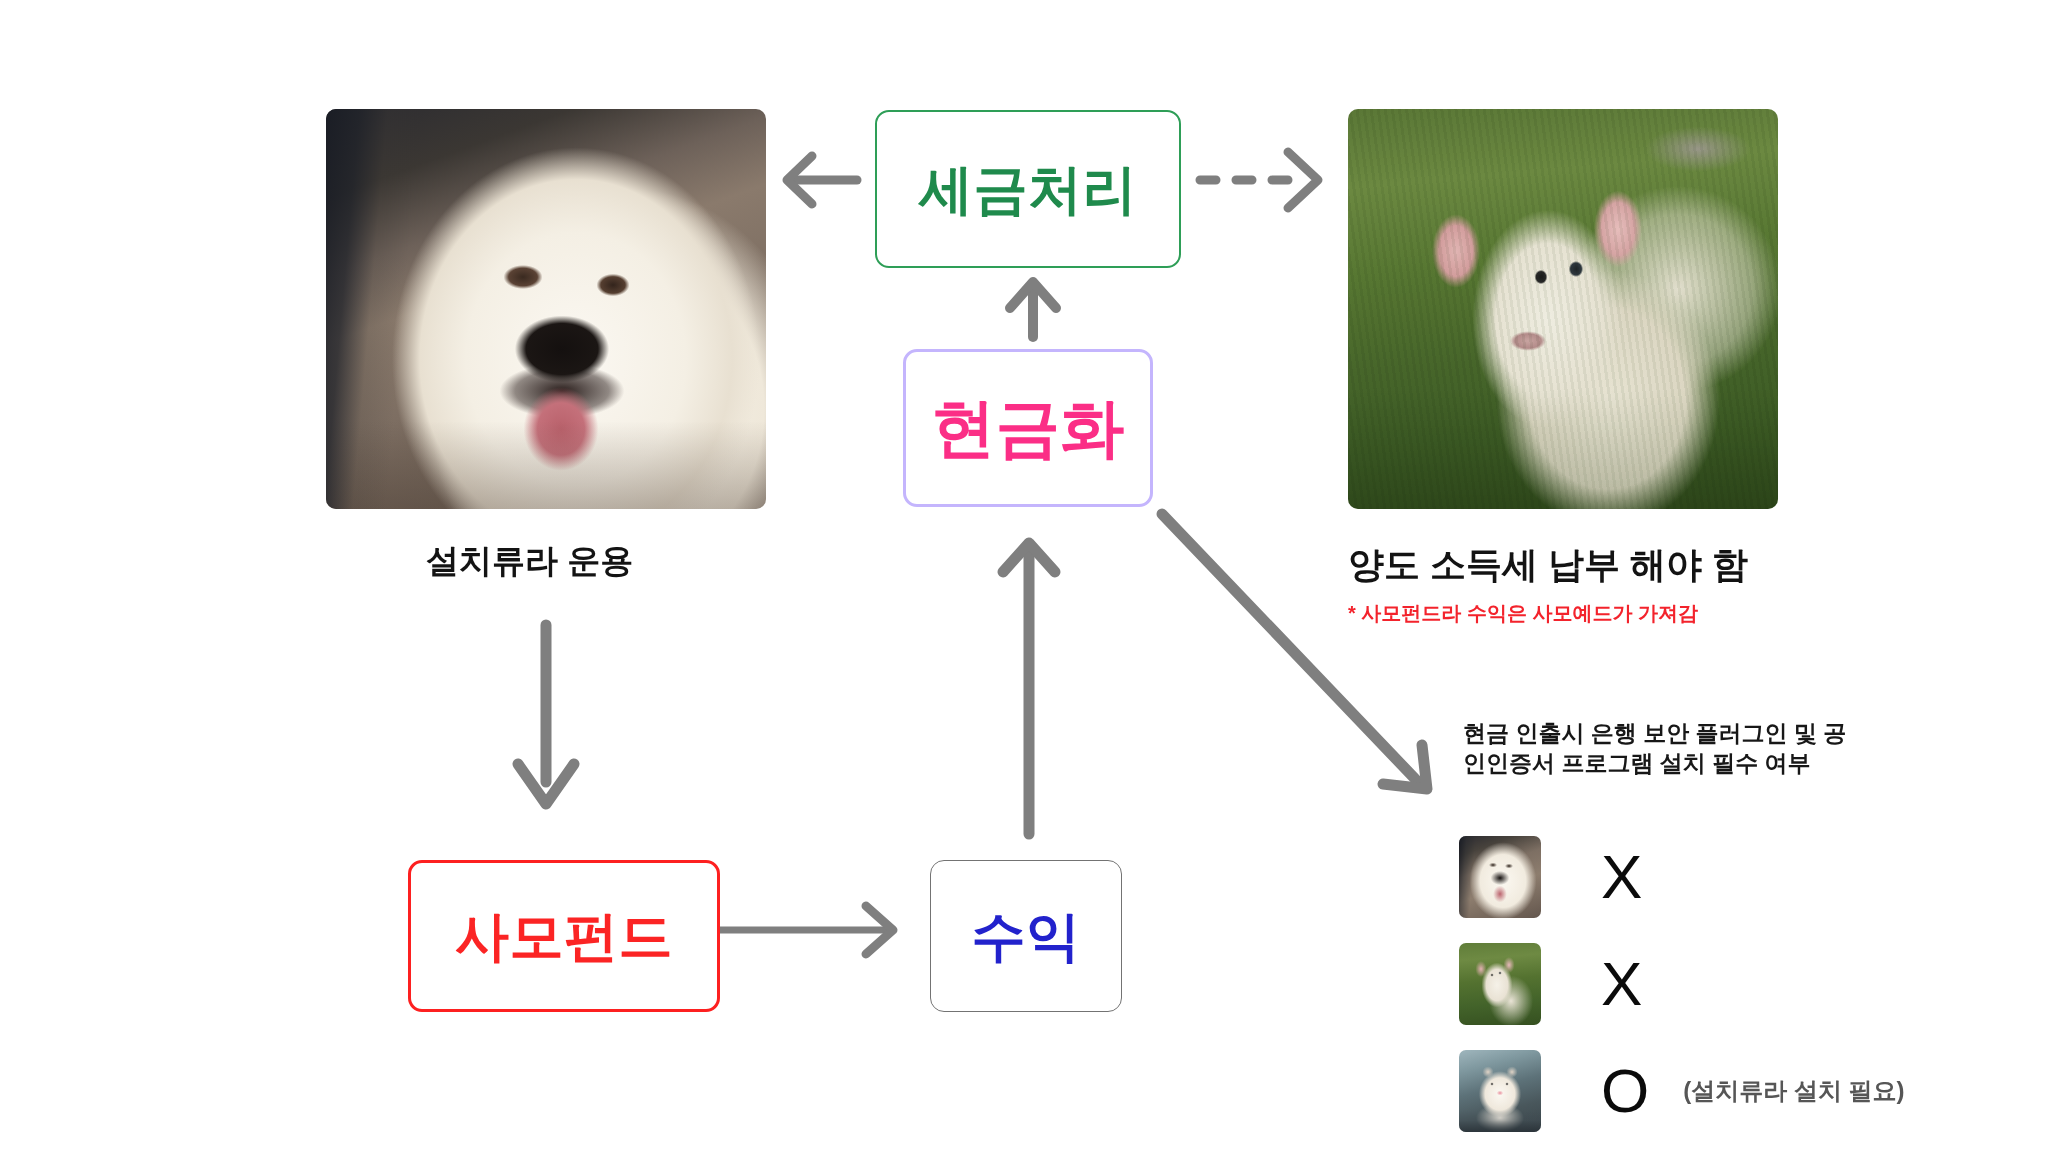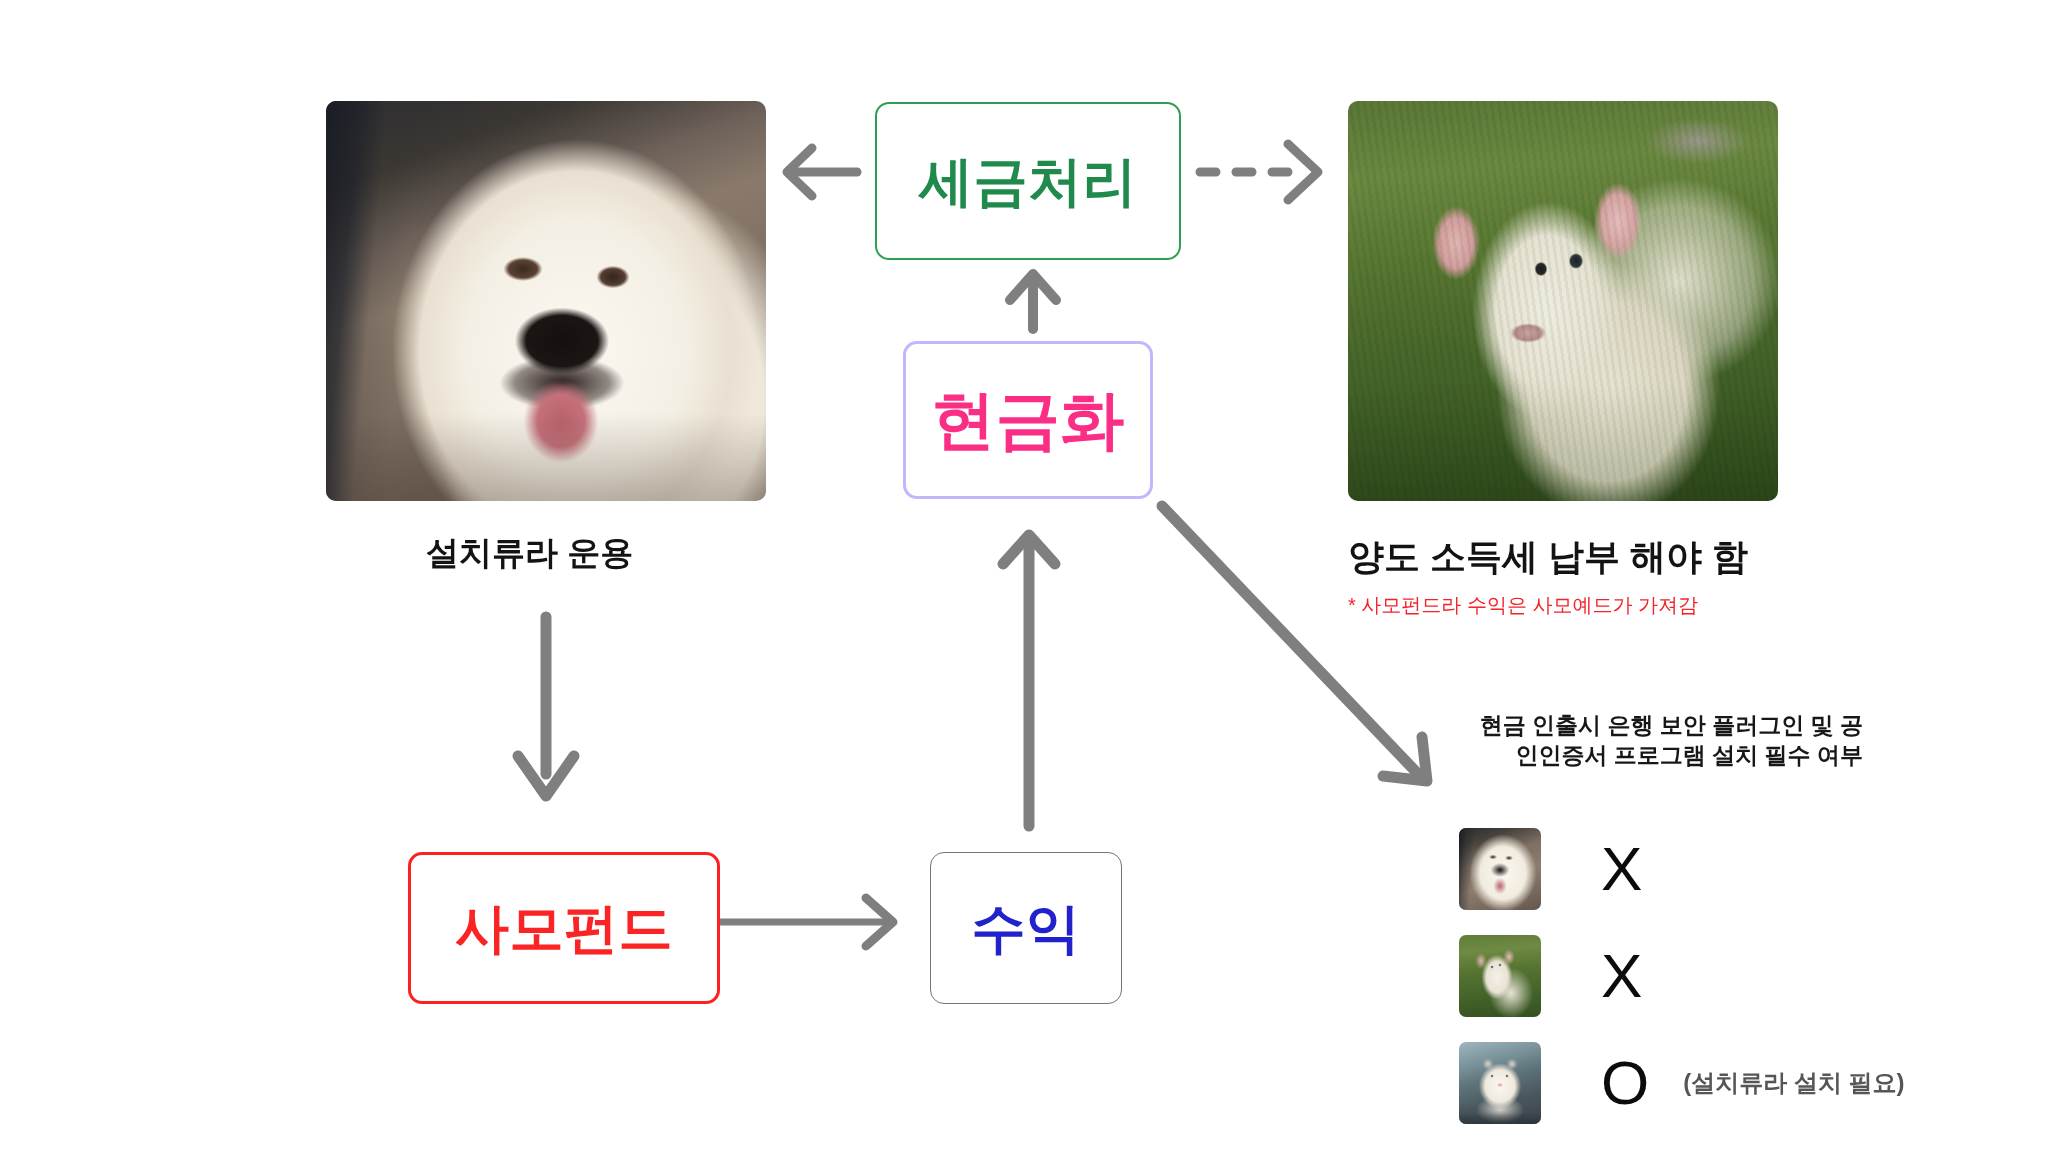--- a/index.html
+++ b/index.html
@@ -11,21 +11,21 @@
     width: 2048px;
     height: 1152px;
     position: relative;
     overflow: hidden;
     font-family: "Liberation Sans", "DejaVu Sans", sans-serif;
     color: #111111;
   }
 
   #canvas {
     position: absolute;
-    left: 0; top: 4px;
+    left: 0; top: 12px;
     width: 2048px;
     height: 1116px;
   }
 
   
   .photo {
     position: absolute;
     border-radius: 10px;
     overflow: hidden;
   }
@@ -119,32 +119,31 @@
     font-weight: 700;
   }
   .cap-sheep {
     left: 1348px; top: 529px;
     font-size: 36px;
     font-weight: 700;
   }
   .cap-sheep-note {
     left: 1348px; top: 588px;
     font-size: 20px;
-    font-weight: 400;
+    font-weight: 700;
     color: #f3232c;
   }
   .cap-bank {
     left: 1463px; top: 706px;
     font-size: 23px;
     font-weight: 700;
     line-height: 1.32;
     color: #171717;
     white-space: normal;
     width: 400px;
-    text-align: right;
   }
 
   
   .thumb-list {
     position: absolute;
     left: 1459px; top: 812px;
     width: 520px;
   }
   .thumb-row {
     display: flex;

